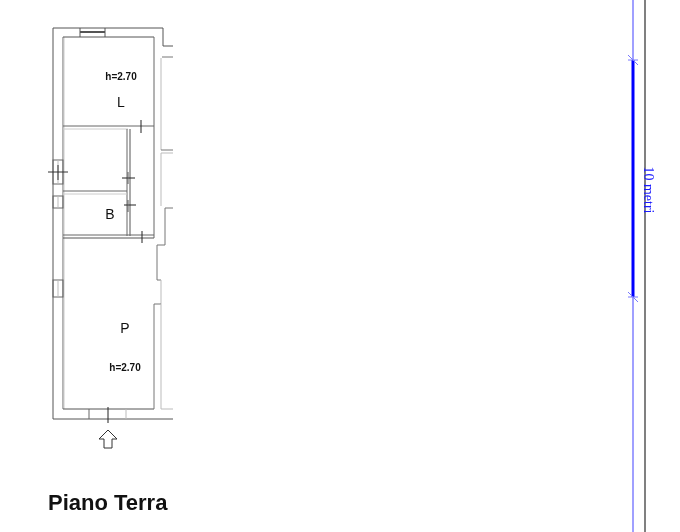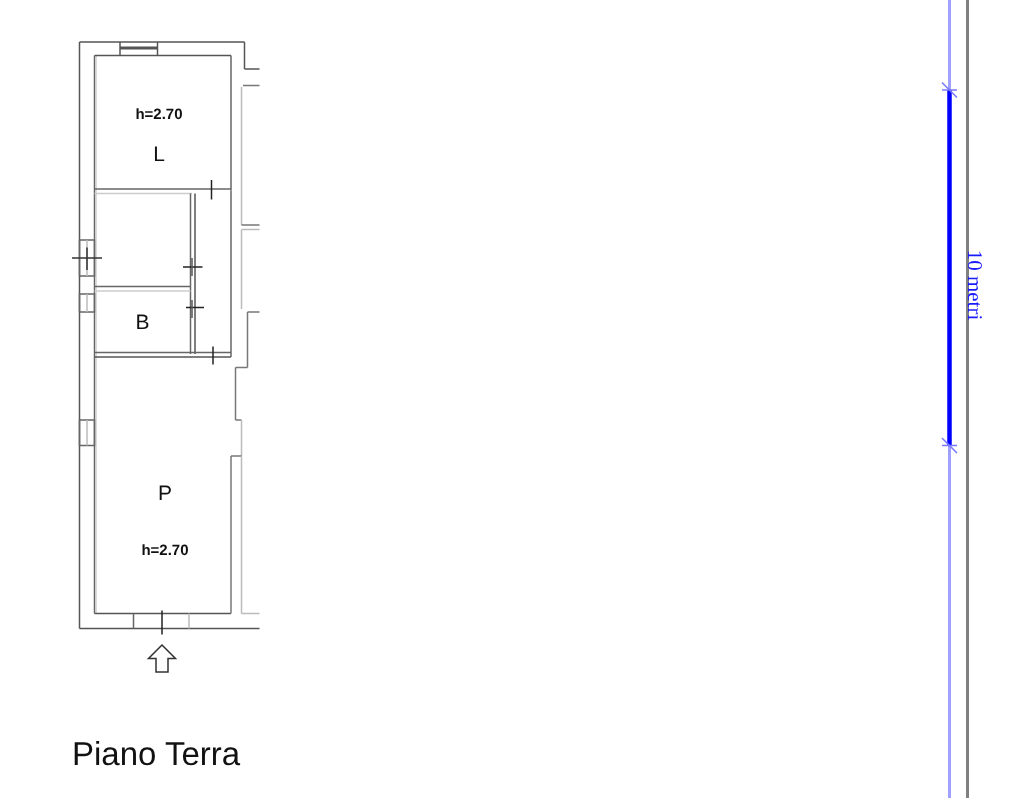--- a/index.html
+++ b/index.html
@@ -1,21 +1,21 @@
 <!DOCTYPE html>
 <html><head>
   <meta charset="utf-8">
   <style>
     html, body { margin: 0; padding: 0; background: #ffffff; }
     body { width: 680px; height: 532px; position: relative; overflow: hidden; font-family: "Liberation Sans", sans-serif; }
     #plan { position: absolute; left: 0; top: 0; width: 680px; height: 532px; }
-    .room-label { position: absolute; font-family: "Liberation Sans", sans-serif; color: #111; text-align: center; }
+    .room-label { position: absolute; font-family: "Liberation Sans", sans-serif; color: #111; text-align: center; margin-left: 15px; }
     .h-label { font-size: 10px; font-weight: bold; }
     .letter-label { font-size: 14px; }
-    .title { position: absolute; left: 48px; top: 490px; font-size: 22px; color: #111; font-family: "Liberation Sans", sans-serif; }
+    .title { position: absolute; left: 48px; top: 490px; font-size: 22px; color: #111; font-family: "Liberation Sans", sans-serif; font-weight: bold; }
     .scale-text { position: absolute; left: 618px; top: 182px; width: 60px; transform: rotate(90deg); transform-origin: center; color: #1a1aff; font-family: "Liberation Serif", serif; font-size: 14px; text-align: center; }
   </style>
 </head>
 <body>
 
 <svg id="plan" viewBox="0 0 680 532" xmlns="http://www.w3.org/2000/svg">
 
   <g fill="none" stroke="#555" stroke-width="1">
 
     <line x1="53" y1="28" x2="53" y2="419"></line>

